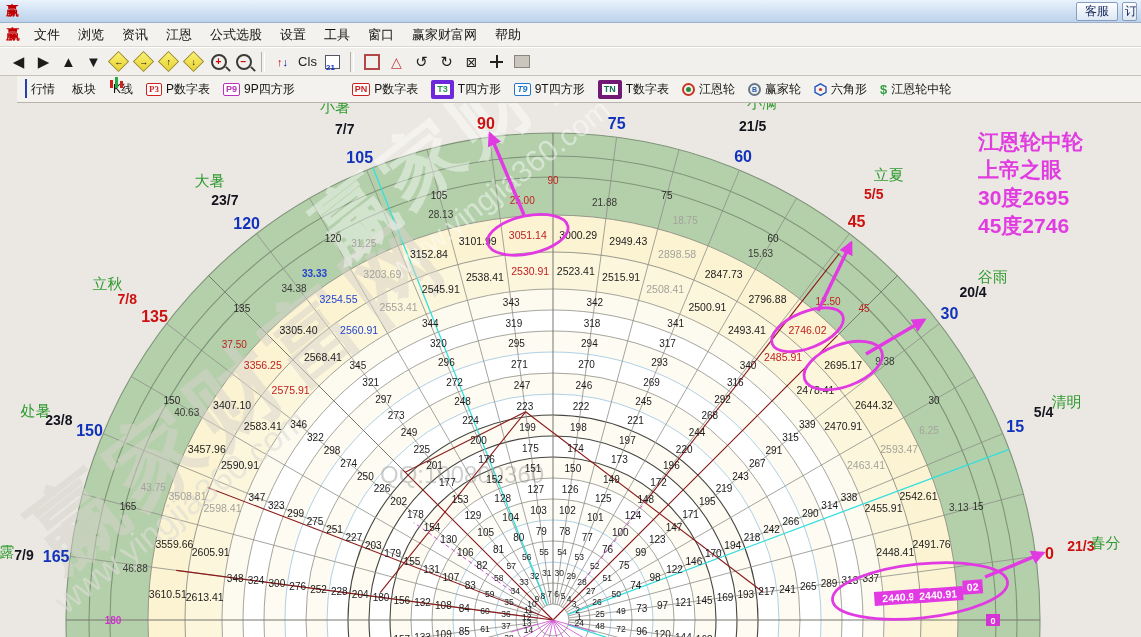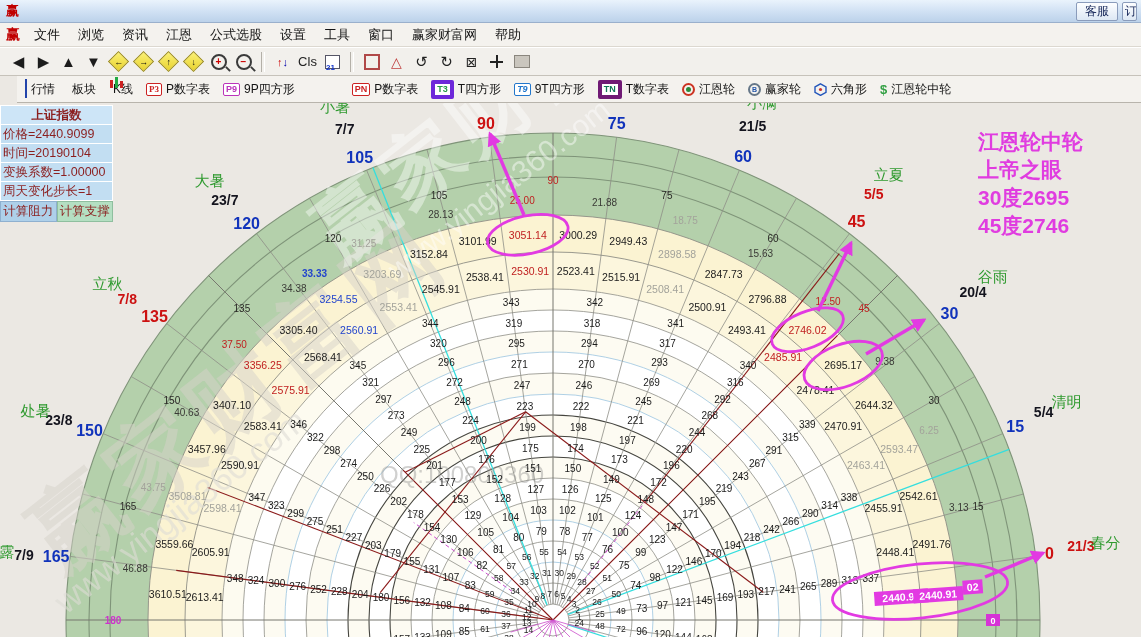--- a/index.html
+++ b/index.html
@@ -701,24 +701,13 @@
         <g transform="rotate(-4 972.7 484.0)">
           <rect x="962.7" y="477.0" width="20" height="14" fill="#e23ae2"></rect>
           <text x="972.7" y="487.8" font-size="10.5" fill="#fff" font-weight="bold" text-anchor="middle">02</text>
         </g>
         <text x="978.0" y="46.0" font-size="21" fill="#e03ce0" font-weight="bold" text-anchor="start">江恩轮中轮</text>
         <text x="978.0" y="74.0" font-size="21" fill="#e03ce0" font-weight="bold" text-anchor="start">上帝之眼</text>
         <text x="978.0" y="102.0" font-size="21" fill="#e03ce0" font-weight="bold" text-anchor="start">30度2695</text>
         <text x="978.0" y="130.0" font-size="21" fill="#e03ce0" font-weight="bold" text-anchor="start">45度2746</text>
       </g>
     </svg>
-  <div class="panel">
-    <div class="p-title">上证指数</div>
-    <div class="p-row">价格=2440.9099</div>
-    <div class="p-row">时间=20190104</div>
-    <div class="p-row">变换系数=1.00000</div>
-    <div class="p-row">周天变化步长=1</div>
-    <div class="p-btns">
-      <span class="p-btn">计算阻力</span>
-      <span class="p-btn green">计算支撑</span>
-    </div>
-  </div>
 </div>
 
 </body></html>

